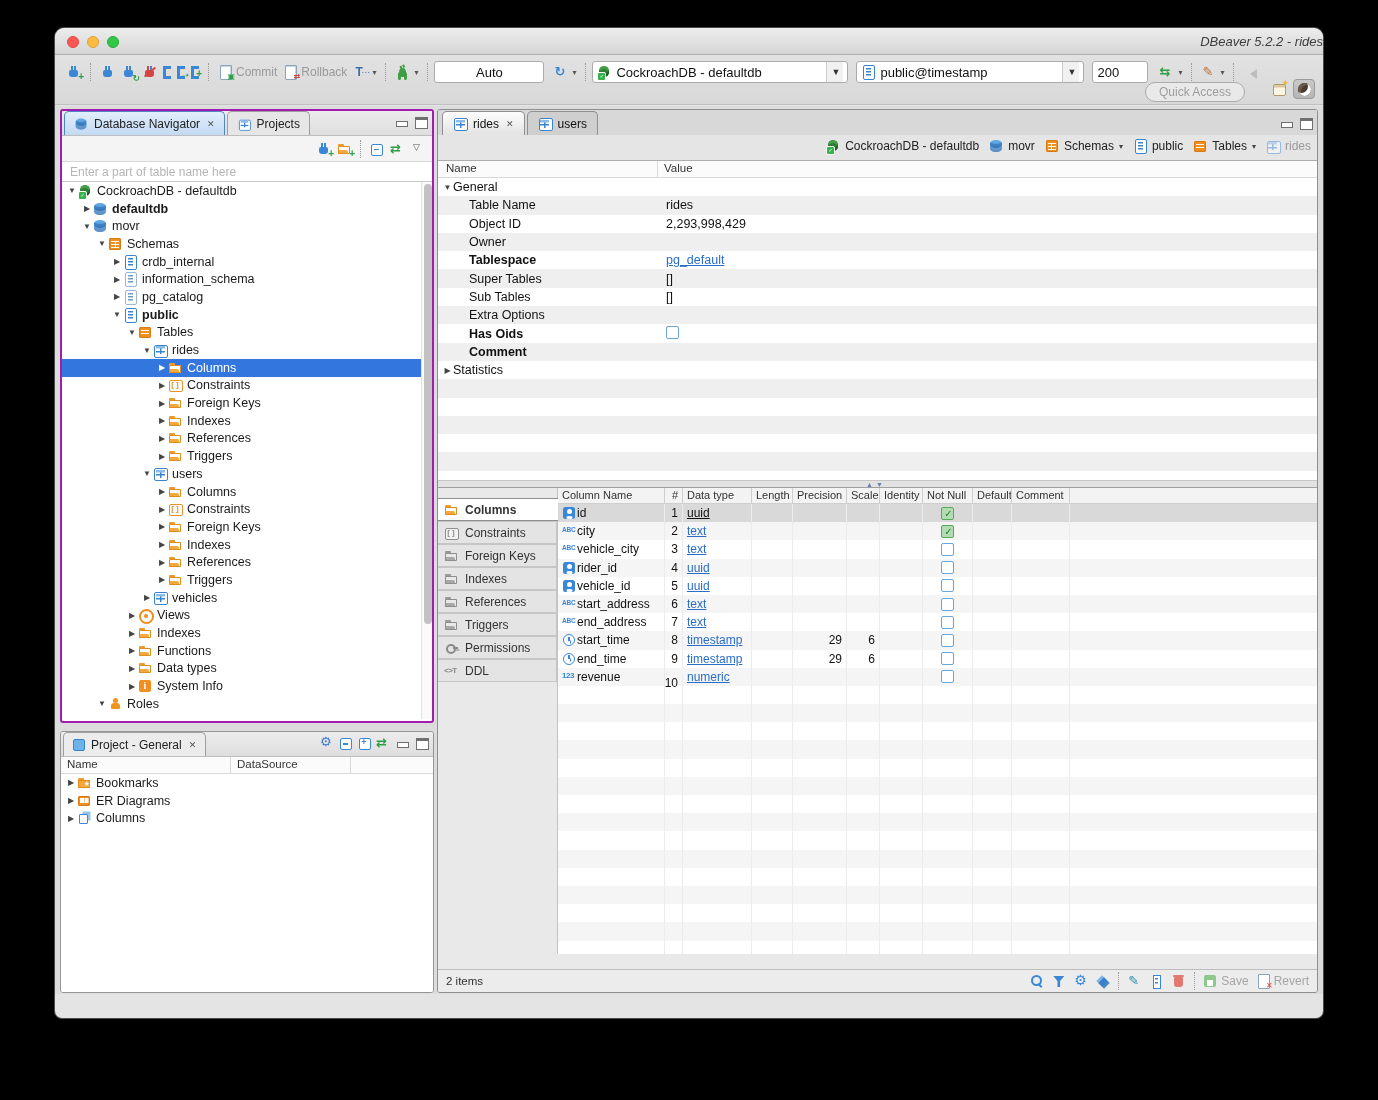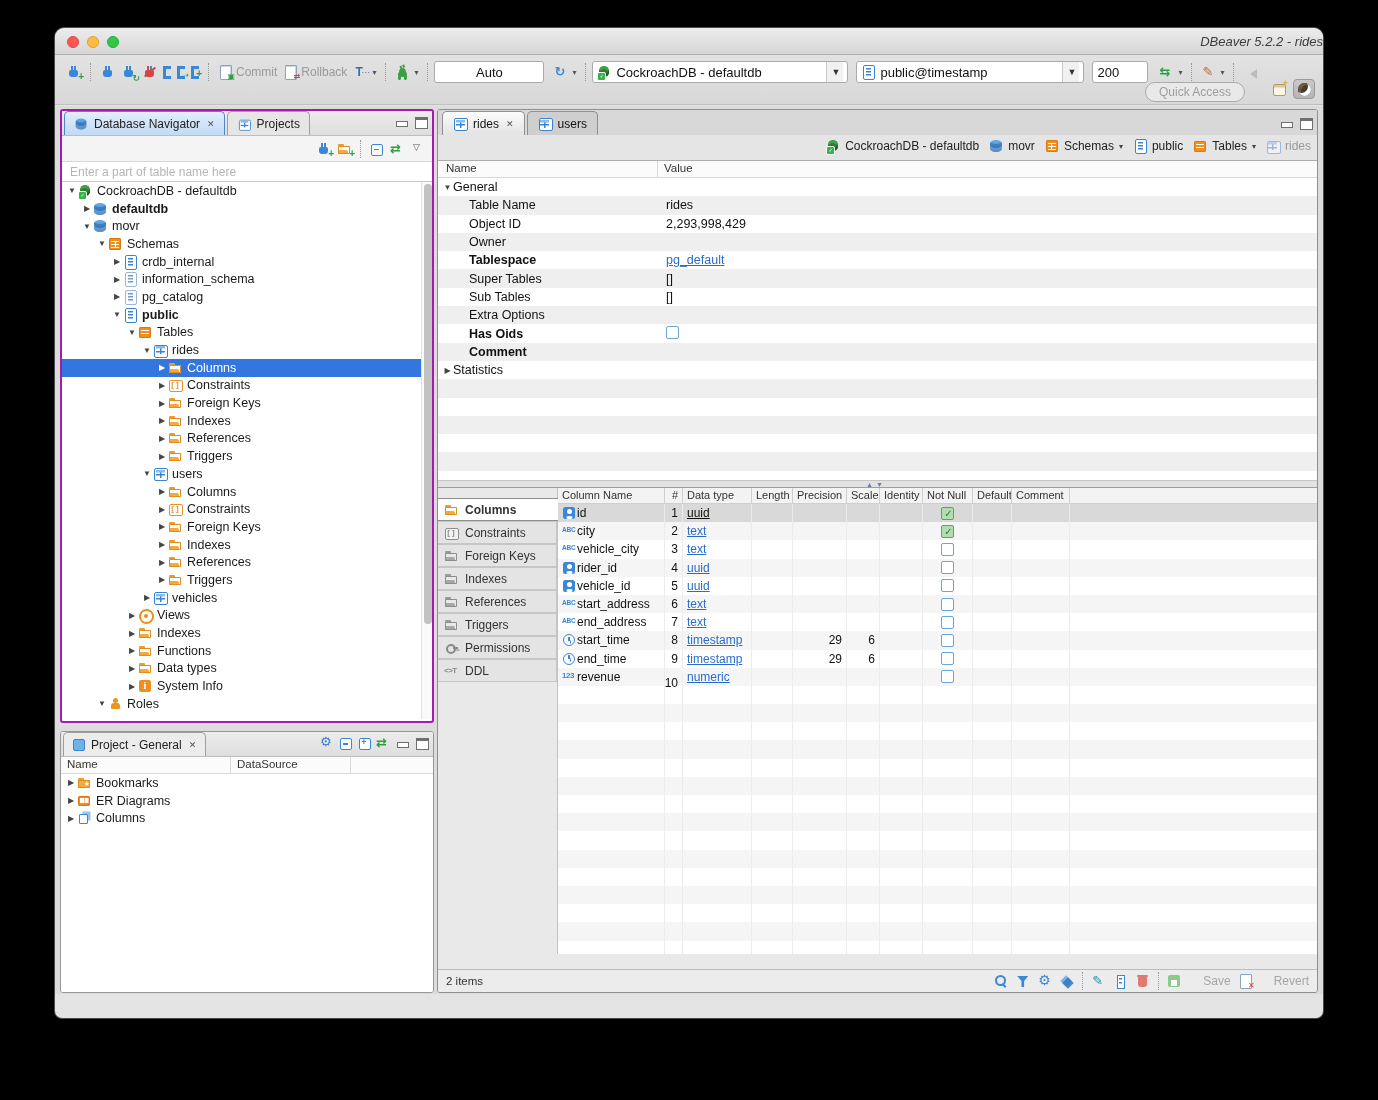--- a/index.html
+++ b/index.html
@@ -206,21 +206,21 @@
   .grow:nth-child(even) { background:#f5f5f5; }
   .grow.sel { background:#d9d9d9; }
   .gc { padding:0 4px; border-right:1px solid #ececec; flex:none; height:100%; display:flex; align-items:center; overflow:hidden; white-space:nowrap; }
   .gc.r { justify-content:flex-end; }
   .gc.c { justify-content:center; }
   .typelink { color:#2a6dc9; text-decoration:underline; }
   .typelink.focus { color:#111; }
 
   .grid-toolbar { position:absolute; left:0; right:0; bottom:0; height:23px; background:#ececec; border-top:1px solid #bdbdbd; display:flex; align-items:center; font-size:11.5px; color:#333; padding:0 8px; }
   .grid-toolbar .right { margin-left:auto; display:flex; align-items:center; gap:7px; }
-  .gt-btn { display:flex; align-items:center; gap:21px; color:#a5a5a5; font-size:12px; }
+  .gt-btn { display:flex; align-items:center; gap:3px; color:#a5a5a5; font-size:12px; }
 
   .statusbar { position:absolute; left:0; right:0; bottom:0; height:24px; background:#e3e3e3; border-top:1px solid #b9b9b9; font-size:12px; color:#333; }
   .statusbar .sleft { position:absolute; left:7px; top:4px; }
   .statusbar .mid { position:absolute; left:863px; top:0; height:100%; display:flex; align-items:center; }
   .statusbar .cell { padding:0 9px; border-left:1px solid #c4c4c4; border-right:1px solid #c4c4c4; height:70%; display:flex; align-items:center; }
   .statusbar .cell2 { padding:0 9px; height:70%; display:flex; align-items:center; border-right:1px dotted #aaa; }
 </style>
 </head>
 <body>
 

